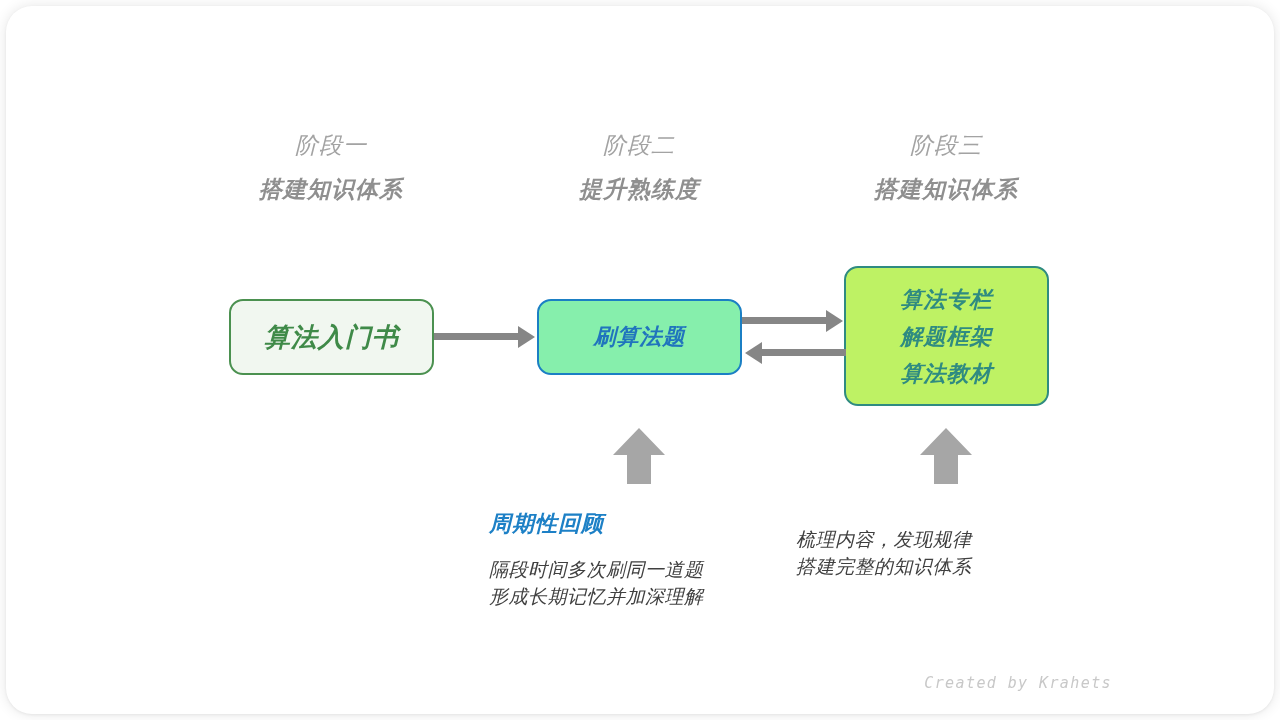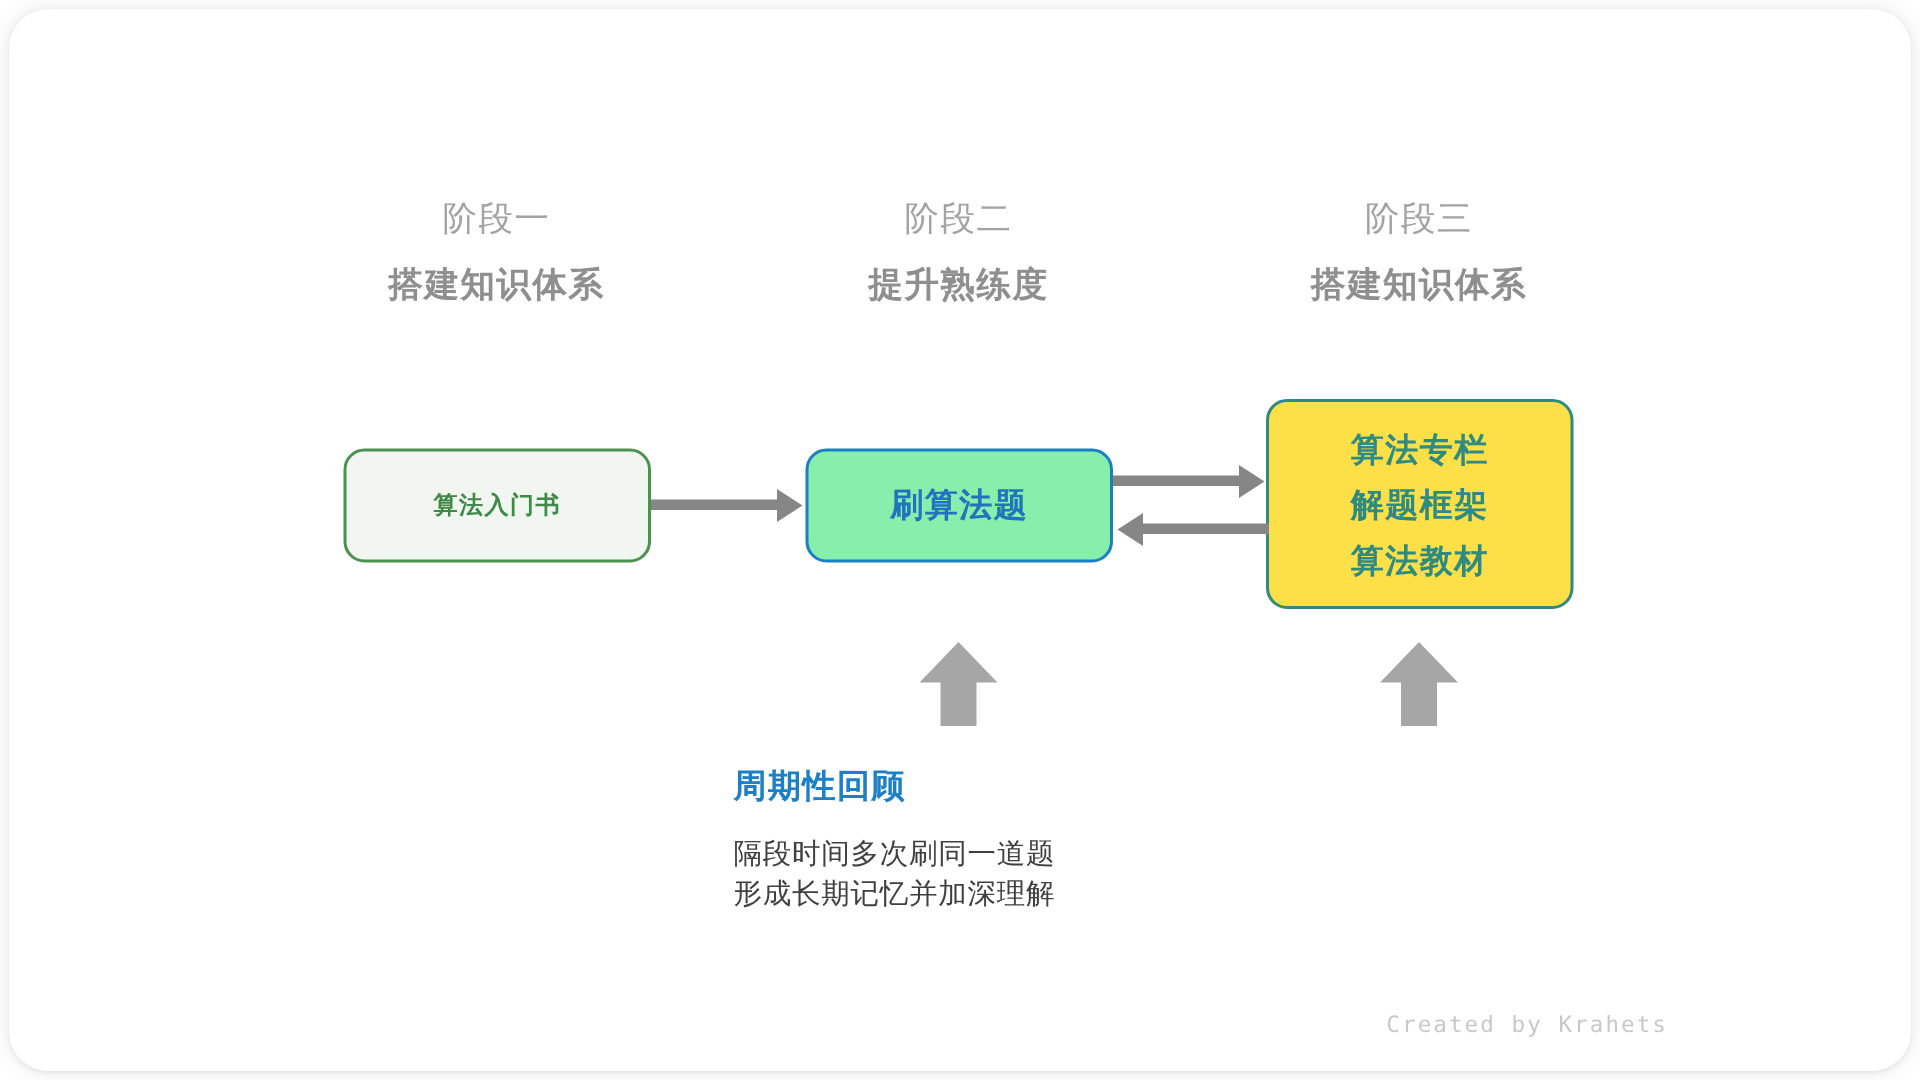--- a/index.html
+++ b/index.html
@@ -11,20 +11,21 @@
     height: 720px;
     background: #ffffff;
     font-family: "Liberation Sans", "DejaVu Sans", sans-serif;
     overflow: hidden;
   }
   #canvas {
     position: relative;
     width: 1164px;
     height: 720px;
     box-sizing: border-box;
+    font-style: italic;
   }
   .card {
     position: absolute;
     left: 6px;
     top: 6px;
     width: 1268px;
     height: 708px;
     background: #ffffff;
     border-radius: 26px;
     box-shadow: 0 0 14px rgba(0,0,0,0.10), 0 1px 3px rgba(0,0,0,0.06);
@@ -68,35 +69,35 @@
     letter-spacing: 1px;
   }
   .node .line { white-space: nowrap; }
 
   #node-book {
     left: 229px;  top: 299px;
     width: 205px; height: 76px;
     border: 2px solid #4b9150;
     background: #f1f7f0;
     color: #3f8a48;
-    font-size: 16px;
+    font-size: 26px;
   }
   #node-practice {
     left: 537px;  top: 299px;
     width: 205px; height: 76px;
     border: 2.5px solid #1b7fc4;
     background: #86efac;
     color: #2074bd;
     font-size: 22px;
   }
   #node-resources {
     left: 844px;  top: 266px;
     width: 205px; height: 140px;
     border: 2px solid #2f8b81;
-    background: #fde047;
+    background: #bef264;
     color: #2f8b81;
     font-size: 22px;
   }
   #node-resources .line { line-height: 37px; }
 
   
   .arrow-h {
     position: absolute;
     height: 7px;
     background: #868686;
@@ -208,16 +209,20 @@
 
   <div class="annotation" style="left:489px; top:509px;">
     <div class="annotation-title blue">周期性回顾</div>
     <div class="annotation-desc">
       <div>隔段时间多次刷同一道题</div>
       <div>形成长期记忆并加深理解</div>
     </div>
   </div>
 
   <div class="annotation" style="left:796px; top:509px;">
+    <div class="annotation-desc">
+      <div>梳理内容，发现规律</div>
+      <div>搭建完整的知识体系</div>
+    </div>
   </div>
 
   <div id="footer-credit">Created by Krahets</div>
 </div>
 
 </body></html>

